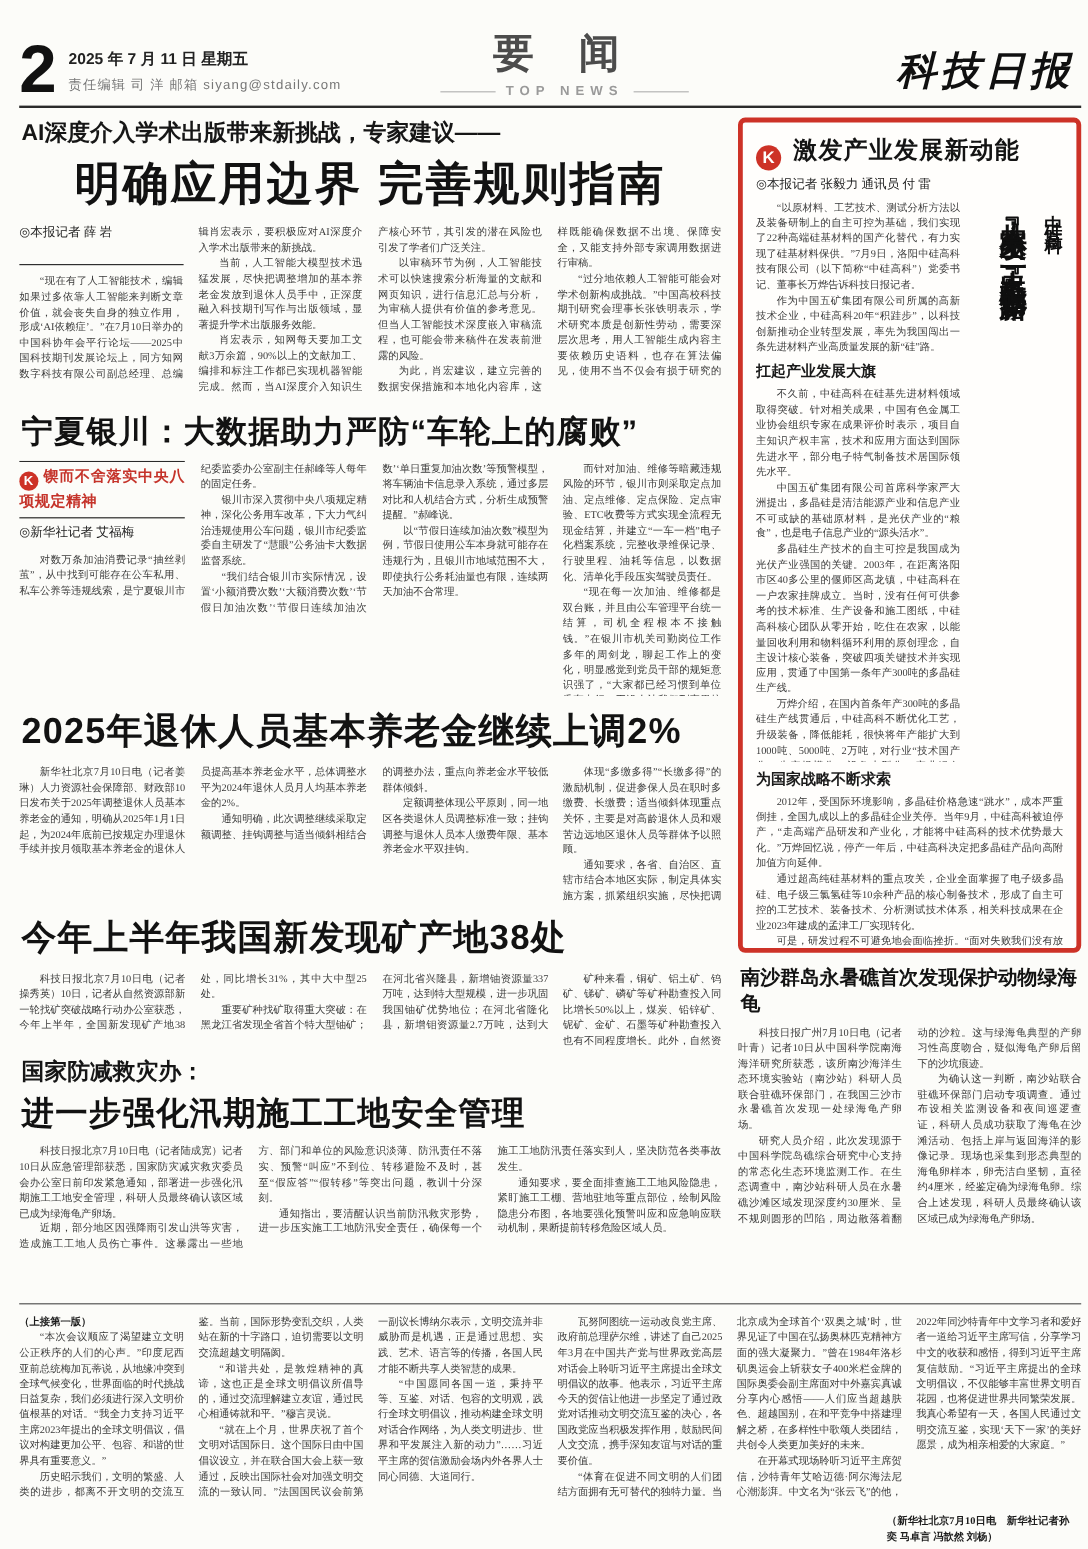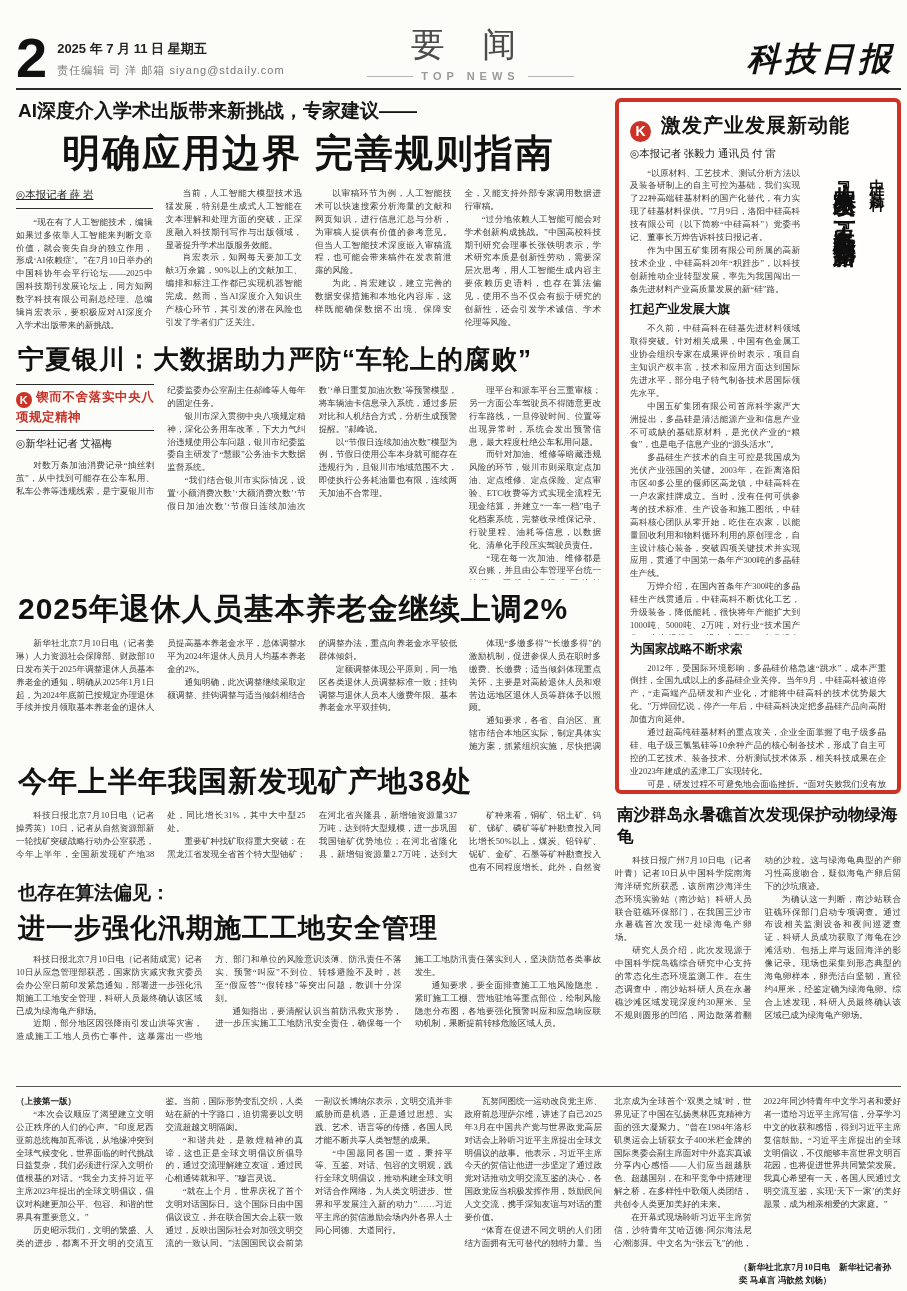--- a/index.html
+++ b/index.html
@@ -10,21 +10,21 @@
   }
   .sans{font-family:"Liberation Sans","DejaVu Sans",sans-serif;}
 
   
   .hdr{display:flex;align-items:flex-end;border-bottom:2px solid #2b2b2b;padding-bottom:6px;height:72px;}
   .hdr-left{display:flex;align-items:flex-start;gap:10px;width:330px;}
   .page-num{font-family:"Liberation Sans","DejaVu Sans",sans-serif;font-weight:bold;font-size:56px;line-height:0.85;color:#111;}
   .hdr-date{font-weight:bold;font-size:13px;color:#222;margin-top:6px;}
   .hdr-editor{font-size:11px;color:#777;margin-top:5px;letter-spacing:1px;}
   .hdr-center{flex:1;text-align:center;}
-  .section-cn{font-family:"Liberation Sans","DejaVu Sans",sans-serif;font-weight:normal;font-size:34px;letter-spacing:14px;color:#4c4c4c;}
+  .section-cn{font-family:"Liberation Sans","DejaVu Sans",sans-serif;font-weight:bold;font-size:34px;letter-spacing:14px;color:#4c4c4c;}
   .section-en-row{display:flex;align-items:center;justify-content:center;gap:8px;margin-top:2px;}
   .section-en{font-family:"Liberation Sans","DejaVu Sans",sans-serif;font-size:11px;font-weight:bold;letter-spacing:5px;color:#9a9a9a;}
   .en-rule{display:inline-block;width:46px;height:1px;background:#b5b5b5;}
   .masthead{width:300px;text-align:right;font-weight:bold;font-style:italic;font-size:33px;color:#101010;letter-spacing:4px;padding-right:6px;}
 
   
   .content{display:flex;gap:14px;margin-top:8px;height:986px;}
   .col-left{width:585px;flex:none;}
   .col-right{width:286px;flex:none;}
 
@@ -42,21 +42,21 @@
   .cols4{column-count:4;column-gap:13px;height:146px;}
   .cols3{column-count:3;column-gap:13px;}
   .cols2{column-count:2;column-gap:13px;}
   .cols6{column-count:6;column-gap:12px;height:178px;}
 
   .flexrow{display:flex;gap:12px;}
   .mainblock{flex:1;min-width:0;}
   .side{width:132px;flex:none;}
 
   .byline{font-size:10.5px;color:#222;margin:0 0 7px;text-indent:0;}
-  .byline.ruled{border-bottom:1.5px solid #2f2f2f;padding-bottom:5px;text-decoration:underline;}
+  .byline.ruled{border-bottom:1.5px solid #2f2f2f;padding-bottom:17px;}
   .body .byline{text-indent:0;}
 
   .k-strip{display:block;border-top:1.5px solid #2a2a2a;border-bottom:1.5px solid #2a2a2a;
     padding:3px 0;margin-bottom:5px;color:#c5332a;font-weight:bold;
     font-family:"Liberation Sans","DejaVu Sans",sans-serif;font-size:12.5px;letter-spacing:0.5px;}
   .k-logo{display:inline-flex;align-items:center;justify-content:center;width:16px;height:16px;border-radius:50%;
     background:#cd3227;color:#fff;font-family:"Liberation Sans","DejaVu Sans",sans-serif;
     font-weight:bold;font-size:11px;vertical-align:-3px;margin-right:4px;}
   .k-logo.big{width:21px;height:21px;font-size:14px;vertical-align:-4px;margin-right:6px;}
 
@@ -117,21 +117,21 @@
   <div class="content">
 
     <div class="col-left">
 
       <article class="art-ai">
         <div class="kicker">AI深度介入学术出版带来新挑战，专家建议——</div>
         <h1 class="head">明确应用边界  完善规则指南</h1>
         <div class="body cols4">
           <div class="byline ruled">◎本报记者  薛 岩</div>
         <p>“现在有了人工智能技术，编辑如果过多依靠人工智能来判断文章价值，就会丧失自身的独立作用，形成‘AI依赖症’。”在7月10日举办的中国科协年会平行论坛——2025中国科技期刊发展论坛上，同方知网数字科技有限公司副总经理、总编辑肖宏表示，要积极应对AI深度介入学术出版带来的新挑战。</p>
-            <p>当前，人工智能大模型技术迅猛发展，特别是生成式人工智能在文本理解和处理方面的突破，正深度融入科技期刊写作与出版领域，显著提升学术出版服务效能。</p>
+            <p>当前，人工智能大模型技术迅猛发展，尽快把调整增加的基本养老金发放到退休人员手中，正深度融入科技期刊写作与出版领域，显著提升学术出版服务效能。</p>
             <p>肖宏表示，知网每天要加工文献3万余篇，90%以上的文献加工、编排和标注工作都已实现机器智能完成。然而，当AI深度介入知识生产核心环节，其引发的潜在风险也引发了学者们广泛关注。</p>
             <p>以审稿环节为例，人工智能技术可以快速搜索分析海量的文献和网页知识，进行信息汇总与分析，为审稿人提供有价值的参考意见。但当人工智能技术深度嵌入审稿流程，也可能会带来稿件在发表前泄露的风险。</p>
             <p>为此，肖宏建议，建立完善的数据安保措施和本地化内容库，这样既能确保数据不出境、保障安全，又能支持外部专家调用数据进行审稿。</p>
             <p>“过分地依赖人工智能可能会对学术创新构成挑战。”中国高校科技期刊研究会理事长张铁明表示，学术研究本质是创新性劳动，需要深层次思考，用人工智能生成内容主要依赖历史语料，也存在算法偏见，使用不当不仅会有损于研究的创新性，还会引发学术诚信、学术伦理等风险。</p>
           </div>
       </article>
 
       <article class="art-yc">
         <h2 class="head">宁夏银川：大数据助力严防“车轮上的腐败”</h2>
         <div class="flexrow">
@@ -139,21 +139,20 @@
             <div class="body cols3 yc-body">
               <div class="k-strip"><span class="k-logo">K</span><span>锲而不舍落实中央八项规定精神</span></div>
               <div class="byline">◎新华社记者  艾福梅</div>
             <p>对数万条加油消费记录“抽丝剥茧”，从中找到可能存在公车私用、私车公养等违规线索，是宁夏银川市纪委监委办公室副主任郝峰等人每年的固定任务。</p>
                 <p>银川市深入贯彻中央八项规定精神，深化公务用车改革，下大力气纠治违规使用公车问题，银川市纪委监委自主研发了“慧眼”公务油卡大数据监督系统。</p>
                 <p>“我们结合银川市实际情况，设置‘小额消费次数’‘大额消费次数’‘节假日加油次数’‘节假日连续加油次数’‘单日重复加油次数’等预警模型，将车辆油卡信息录入系统，通过多层对比和人机结合方式，分析生成预警提醒。”郝峰说。</p>
                 <p>以“节假日连续加油次数”模型为例，节假日使用公车本身就可能存在违规行为，且银川市地域范围不大，即使执行公务耗油量也有限，连续两天加油不合常理。</p>
               </div>
           </div>
           <div class="side body yc-side">
-              <p>理平台和派车平台三重审核；另一方面公车驾驶员不得随意更改行车路线，一旦停驶时间、位置等出现异常时，系统会发出预警信息，最大程度杜绝公车私用问题。</p>
               <p>而针对加油、维修等暗藏违规风险的环节，银川市则采取定点加油、定点维修、定点保险、定点审验、ETC收费等方式实现全流程无现金结算，并建立“一车一档”电子化档案系统，完整收录维保记录、行驶里程、油耗等信息，以数据化、清单化手段压实驾驶员责任。</p>
               <p>“现在每一次加油、维修都是双台账，并且由公车管理平台统一结算，司机全程根本不接触钱。”在银川市机关司勤岗位工作多年的周剑龙，聊起工作上的变化，明显感觉到党员干部的规矩意识强了，“大家都已经习惯到单位乘车出行，再没人让我们到家里接或送回家了。”</p>
             </div>
         </div>
       </article>
 
       <article class="art-pension">
         <h2 class="head">2025年退休人员基本养老金继续上调2%</h2>
         <div class="flexrow">
           <div class="mainblock">
@@ -179,21 +178,21 @@
                 <p>重要矿种找矿取得重大突破：在黑龙江省发现全省首个特大型铀矿；在河北省兴隆县，新增铀资源量337万吨，达到特大型规模，进一步巩固我国铀矿优势地位；在河北省隆化县，新增钼资源量2.7万吨，达到大型规模；在贵州省松桃县，新增锰资源量2285万吨，达到大型规模；在新疆维吾尔自治区特克斯县，新增金资源量81吨，累计查明近百吨，达到超大型规模。截至目前，绝大多数矿种已提前完成“十四五”找矿目标任务。</p>
               </div>
           </div>
           <div class="side body mineral-body">
               <p>矿种来看，铜矿、铝土矿、钨矿、锑矿、磷矿等矿种勘查投入同比增长50%以上，煤炭、铅锌矿、铌矿、金矿、石墨等矿种勘查投入也有不同程度增长。此外，自然资源部门加大了探矿权供给，2024年战略性矿产探矿权投放581个，创十年新高。2025年上半年，战略性矿产探矿权投放318个。</p>
             </div>
         </div>
       </article>
 
       <article class="art-flood">
-        <div class="kicker">也存在算法偏见：</div>
+        <div class="kicker">国家防减救灾办：</div>
         <h2 class="head">进一步强化汛期施工工地安全管理</h2>
         <div class="body cols3 flood-body">
             <p>科技日报北京7月10日电（记者陆成宽）记者10日从应急管理部获悉，国家防灾减灾救灾委员会办公室日前印发紧急通知，部署进一步强化汛期施工工地安全管理，科研人员最终确认该区域已成为绿海龟产卵场。</p>
             <p>近期，部分地区因强降雨引发山洪等灾害，造成施工工地人员伤亡事件。这暴露出一些地方、部门和单位的风险意识淡薄、防汛责任不落实、预警“叫应”不到位、转移避险不及时，甚至“假应答”“假转移”等突出问题，教训十分深刻。</p>
             <p>通知指出，要清醒认识当前防汛救灾形势，进一步压实施工工地防汛安全责任，确保每一个施工工地防汛责任落实到人，坚决防范各类事故发生。</p>
             <p>通知要求，要全面排查施工工地风险隐患，紧盯施工工棚、营地驻地等重点部位，绘制风险隐患分布图，各地要强化预警叫应和应急响应联动机制，果断提前转移危险区域人员。</p>
           </div>
       </article>
 
     </div>

